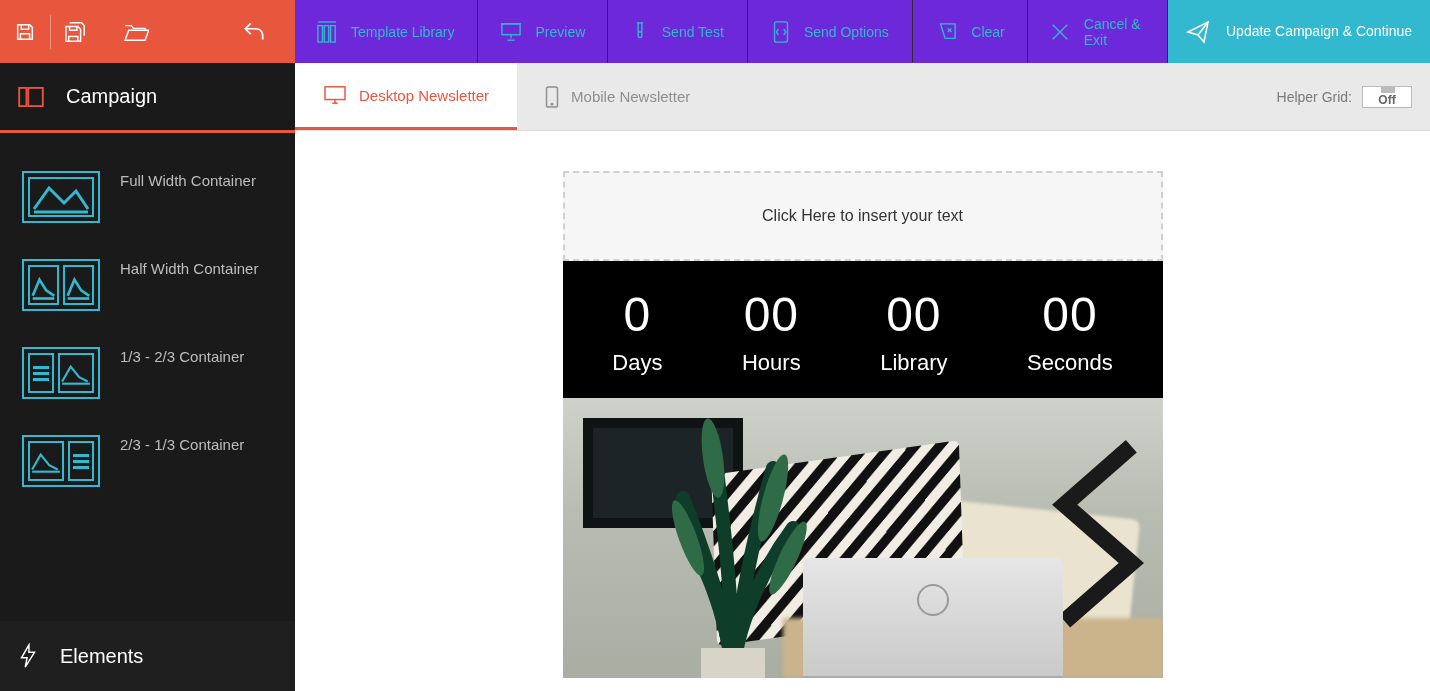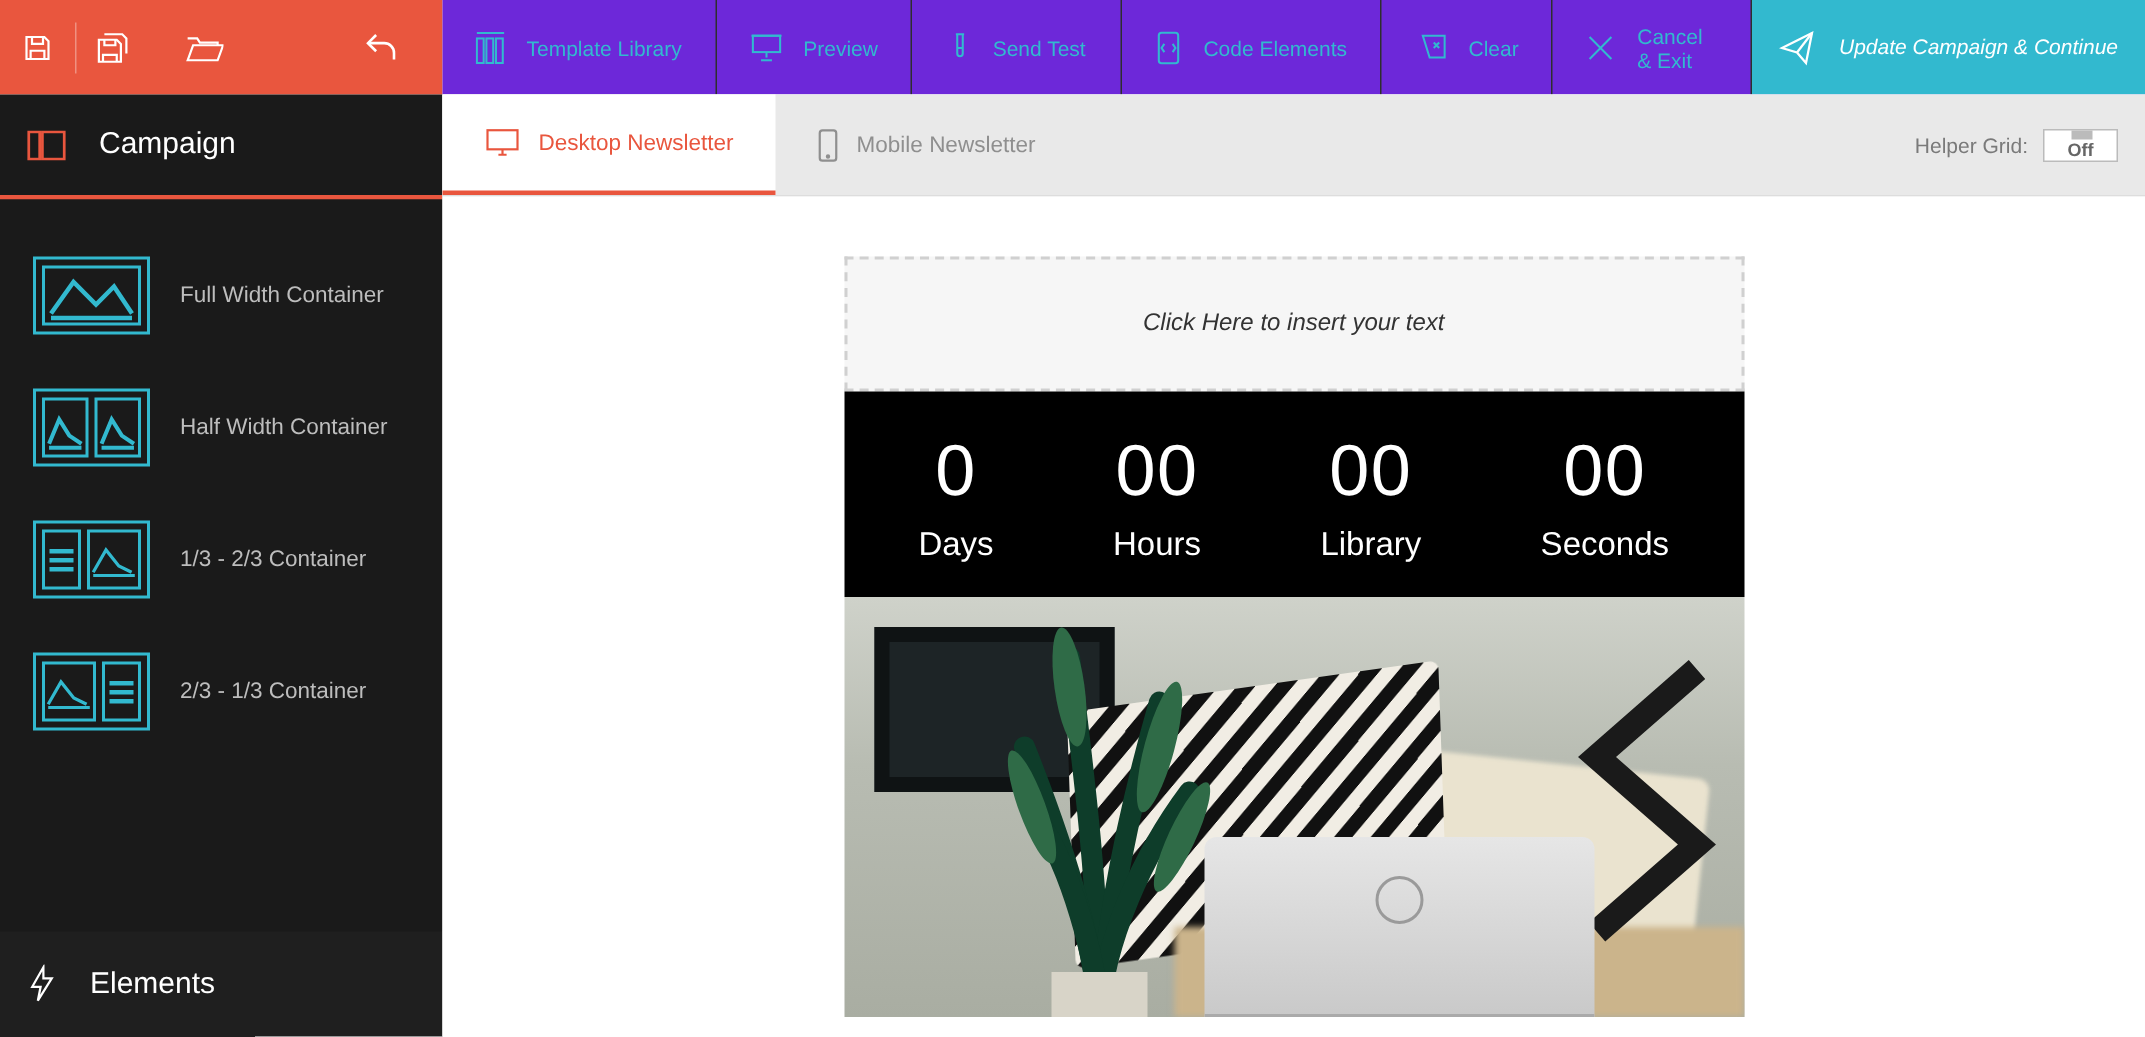--- a/index.html
+++ b/index.html
@@ -23,56 +23,56 @@
   .topbar-left { width:295px; background:var(--red); display:flex; align-items:center; }
   .topbar-left .iconbtn { width:50px; height:63px; display:flex; align-items:center; justify-content:center; color:#fff; }
   .topbar-left .divider { width:1px; height:34px; background:rgba(255,255,255,0.35); }
   .topbar-left .iconbtn.open { margin-left:10px; }
   .topbar-left .iconbtn.undo { margin-left:auto; margin-right:16px; }
 
   .topbar-right { flex:1; display:flex; background:#6d28d9; }
   .topbtn { flex:0 0 auto; display:flex; align-items:center; justify-content:center; gap:14px; color:var(--teal); font-size:14px; border-right:1px solid #2e2e2e; padding:0 22px; cursor:pointer; }
   .topbtn svg { flex:0 0 auto; }
   .topbtn.update { background:var(--teal); color:#fff; flex-direction:row; gap:16px; padding:0 18px; border-right:none; min-width:158px; text-align:center; }
-  .topbtn.update .lbl { line-height:1.25;font-style:italic; }
+  .topbtn.update .lbl { line-height:1.25; }
 
   
   .main { display:flex; height:calc(691px - 63px); }
   .sidebar { width:295px; background:var(--dark); display:flex; flex-direction:column; }
   .section-header { display:flex; align-items:center; gap:22px; padding:0 18px; height:70px; cursor:pointer; }
   .section-header .title { color:#fff; font-size:20px; font-weight:500; }
   .section-header.structure { border-bottom:3px solid var(--red); }
   .section-header.structure svg { color:var(--red); }
   .section-header.elements { background:#1f1f1f; }
   .section-header.settings { background:#232323; }
   .section-header.elements svg, .section-header.settings svg { color:#fff; }
 
   .structure-items { flex:1; overflow:auto; padding:20px 0 6px 0; background:#1a1a1a; }
-  .sitem { display:flex; align-items:center; gap:20px; padding:18px 22px; cursor:grab; }
+  .sitem { display:flex; gap:20px; padding:18px 22px; cursor:grab; }
   .sitem .thumb { width:78px; height:52px; border:2px solid var(--teal); display:flex; align-items:stretch; padding:4px; gap:4px; }
   .sitem .lbl { color:var(--light-gray); font-size:15px; line-height:1.35; }
   .thumb .col { border:2px solid var(--teal); display:flex; flex-direction:column; align-items:center; justify-content:center; gap:2px; }
   .img-mark { width:100%; height:100%; position:relative; }
   .img-mark svg { width:100%; height:100%; display:block; }
 
   
   .canvas-area { flex:1; display:flex; flex-direction:column; background:#fff; }
   .canvas-topbar { height:68px; background:var(--bg); display:flex; align-items:stretch; border-bottom:1px solid #ddd; }
   .view-tab { display:flex; align-items:center; gap:12px; padding:0 28px; font-size:15px; color:#8f8f8f; cursor:pointer; }
   .view-tab.active { background:#fff; color:var(--red); border-bottom:3px solid var(--red); }
   .view-tab svg { flex:0 0 auto; }
   .helper-grid { margin-left:auto; display:flex; align-items:center; gap:10px; padding-right:18px; color:#7a7a7a; font-size:14px; }
   .toggle { position:relative; width:50px; height:22px; border:1px solid #bbb; background:#fff; display:flex; align-items:center;flex-direction:column; }
   .toggle .knob { width:14px; height:18px; background:#bbb; margin-left:2px; }
   .toggle .state { flex:1; text-align:center; font-size:12px; font-weight:600; color:#666; }
 
   .canvas-scroll { flex:1; overflow:auto; background:#fff; display:flex; justify-content:center; padding-top:40px; }
   .email { width:600px; }
 
-  .placeholder-box { height:90px; border:2px dashed #d0d0d0; background:#f6f6f6; display:flex; align-items:center; justify-content:center; color:#333; font-size:16px;font-style:italic; }
+  .placeholder-box { height:90px; border:2px dashed #d0d0d0; background:#f6f6f6; display:flex; align-items:center; justify-content:center; color:#333; font-size:16px; }
 
   .countdown { background:#000; color:#fff; display:flex; justify-content:space-around; padding:26px 10px 22px; }
   .cd-col { text-align:center; }
   .cd-val { font-size:48px; font-weight:300; letter-spacing:1px; }
   .cd-lbl { font-size:22px; margin-top:8px; }
 
   .hero { height:280px; position:relative; overflow:hidden; background:linear-gradient(180deg,#cfd2ca 0%, #b8bcb2 40%, #a9ada2 100%); }
   .hero .window { position:absolute; left:20px; top:20px; width:160px; height:110px; background:#1d2426; border:10px solid #0f1314; }
   .hero .plant { position:absolute; left:60px; bottom:0; width:220px; height:280px; }
   .hero .pillow { position:absolute; right:200px; bottom:50px; width:250px; height:170px; background:repeating-linear-gradient(135deg,#111 0 10px,#f1ede4 10px 20px); transform:rotate(-8deg) skewX(-6deg); border-radius:6px; filter:blur(0.5px); }
@@ -146,21 +146,21 @@
           <path d="M6 12h4"></path>
         </svg>
       <span class="lbl">Send Test</span>
     </div>
     <div class="topbtn" style="min-width:165px">
       <svg width="18" height="24" viewBox="0 0 18 26" fill="none" stroke="currentColor" stroke-width="1.5">
           <rect x="2" y="2" width="14" height="22" rx="2"></rect>
           <path d="M6 10l-2 3 2 3"></path>
           <path d="M12 10l2 3-2 3"></path>
         </svg>
-      <span class="lbl">Code Elements</span>
+      <span class="lbl">Send Options</span>
     </div>
     <div class="topbtn" style="min-width:110px">
       <svg width="22" height="20" viewBox="0 0 24 22" fill="none" stroke="currentColor" stroke-width="1.5">
           <path d="M6 2h16v16H11z"></path>
           <path d="M14 7l4 4M18 7l-4 4"></path>
         </svg>
       <span class="lbl">Clear</span>
     </div>
     <div class="topbtn" style="flex:1">
       <svg width="20" height="20" viewBox="0 0 22 22" fill="none" stroke="currentColor" stroke-width="1.5">

